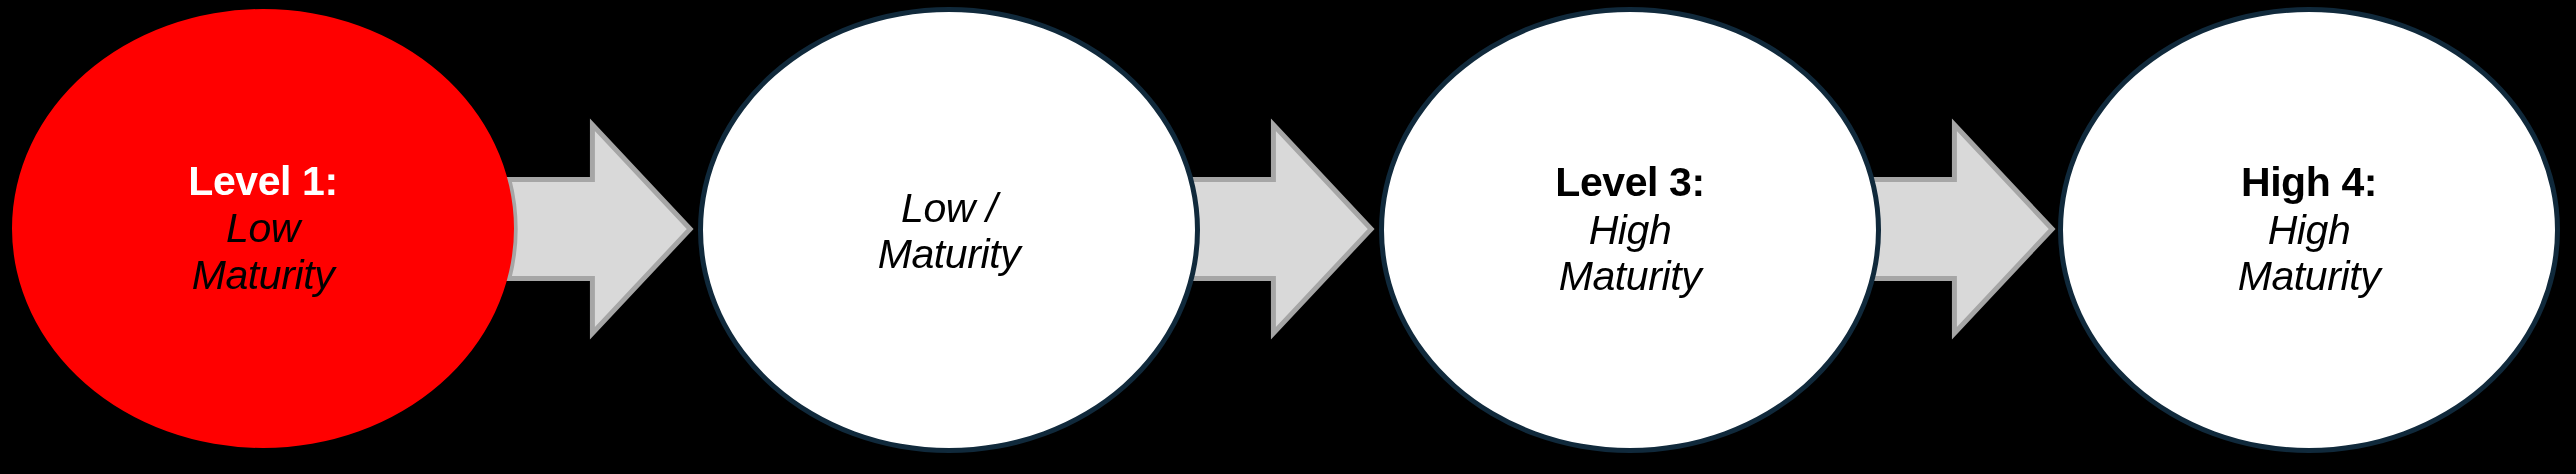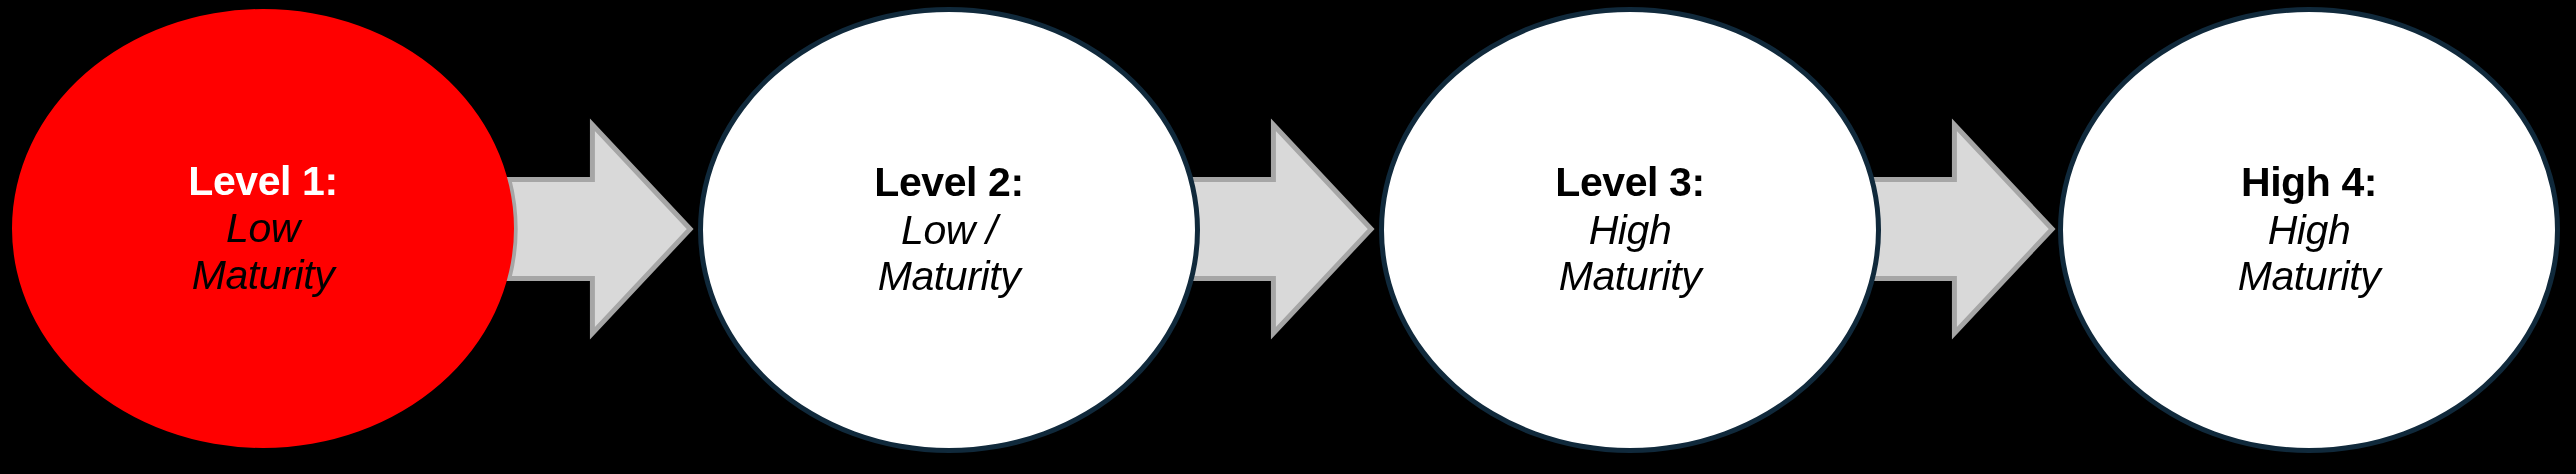--- a/index.html
+++ b/index.html
@@ -71,21 +71,20 @@
     <div class="node-line">Maturity</div>
   </div>
 
   <div class="arrow" style="left:506px; top:122px; width:187px; height:214px;">
     <svg width="187" height="214" viewBox="0 0 264 302" aria-hidden="true">
       <path d="M4 81 Q 22 151 4 221 L 122 221 L 122 298 L 260 151 L 122 4 L 122 81 Z" fill="#D9D9D9" stroke="#A6A6A6" stroke-width="7" stroke-linejoin="miter"></path>
     </svg>
   </div>
 
   <div class="node white" style="left:698px; top:7px; width:502px; height:446px;">
-    <div class="node-title">Level 2:</div>
     <div class="node-line">Low /</div>
     <div class="node-line">Maturity</div>
   </div>
 
   <div class="arrow" style="left:1187px; top:122px; width:187px; height:214px;">
     <svg width="187" height="214" viewBox="0 0 264 302" aria-hidden="true">
       <path d="M4 81 Q 22 151 4 221 L 122 221 L 122 298 L 260 151 L 122 4 L 122 81 Z" fill="#D9D9D9" stroke="#A6A6A6" stroke-width="7" stroke-linejoin="miter"></path>
     </svg>
   </div>
 

